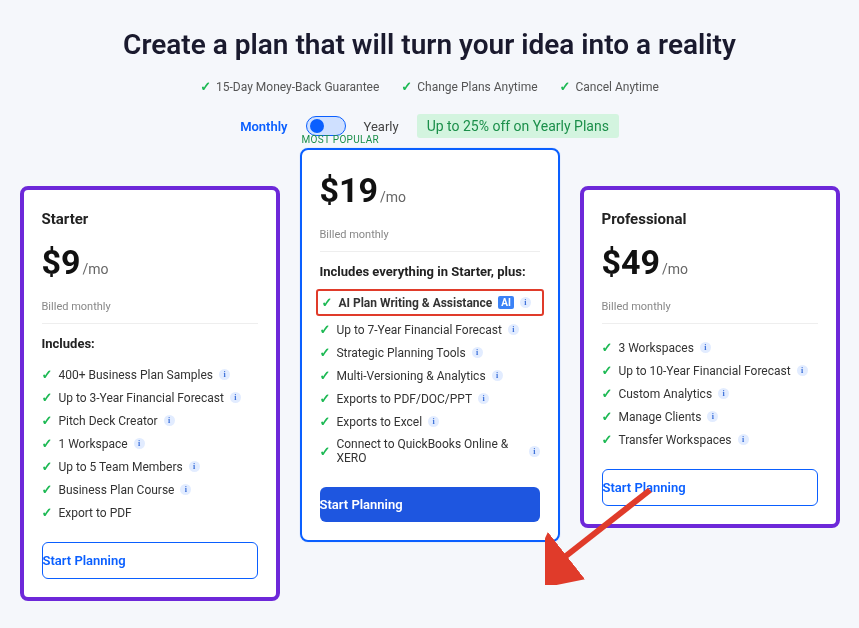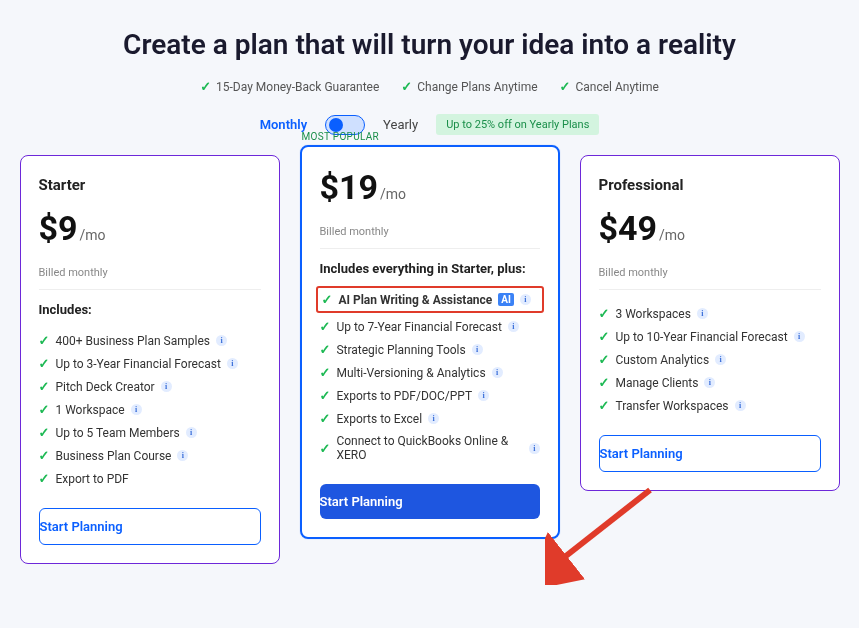--- a/index.html
+++ b/index.html
@@ -50,38 +50,39 @@
     content: "";
     width: 14px; height: 14px;
     background: #0a5fff;
     border-radius: 50%;
     position: absolute;
     top: 2px; left: 3px;
   }
   .yearly-badge {
     background: #d3f4df;
     color: #1b8f4a;
-    font-size: 11px;
+    font-size: 14px;
     padding: 4px 10px;
     border-radius: 3px;
   }
   .cards {
     display: flex;
     justify-content: center;
     gap: 20px;
     padding: 0 18px;
     align-items: flex-start;
   }
   .card {
     background: #fff;
-    border: 1px solid #6d28d9;
+    border: 4px solid #6d28d9;
     border-radius: 8px;
     width: 260px;
     padding: 20px 18px 18px;
     position: relative;
+    margin-top: 28px;
   }
   .card.popular {
     border: 2px solid #0a5fff;
     margin-top: -10px;
     box-shadow: 0 0 0 1px rgba(10,95,255,0.05);
   }
   .pop-label {
     position: absolute;
     top: -16px; left: 0;
     font-size: 10px;

